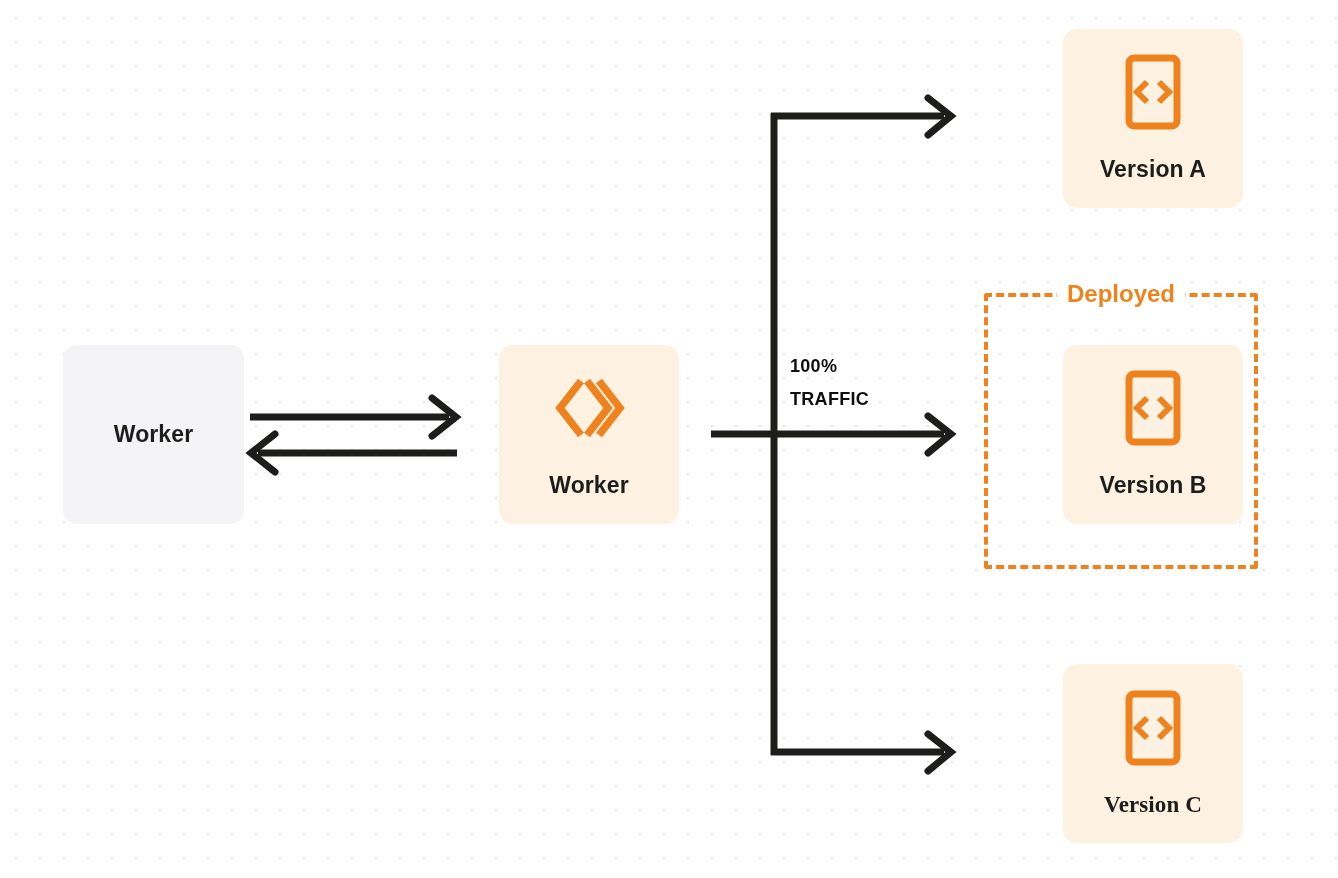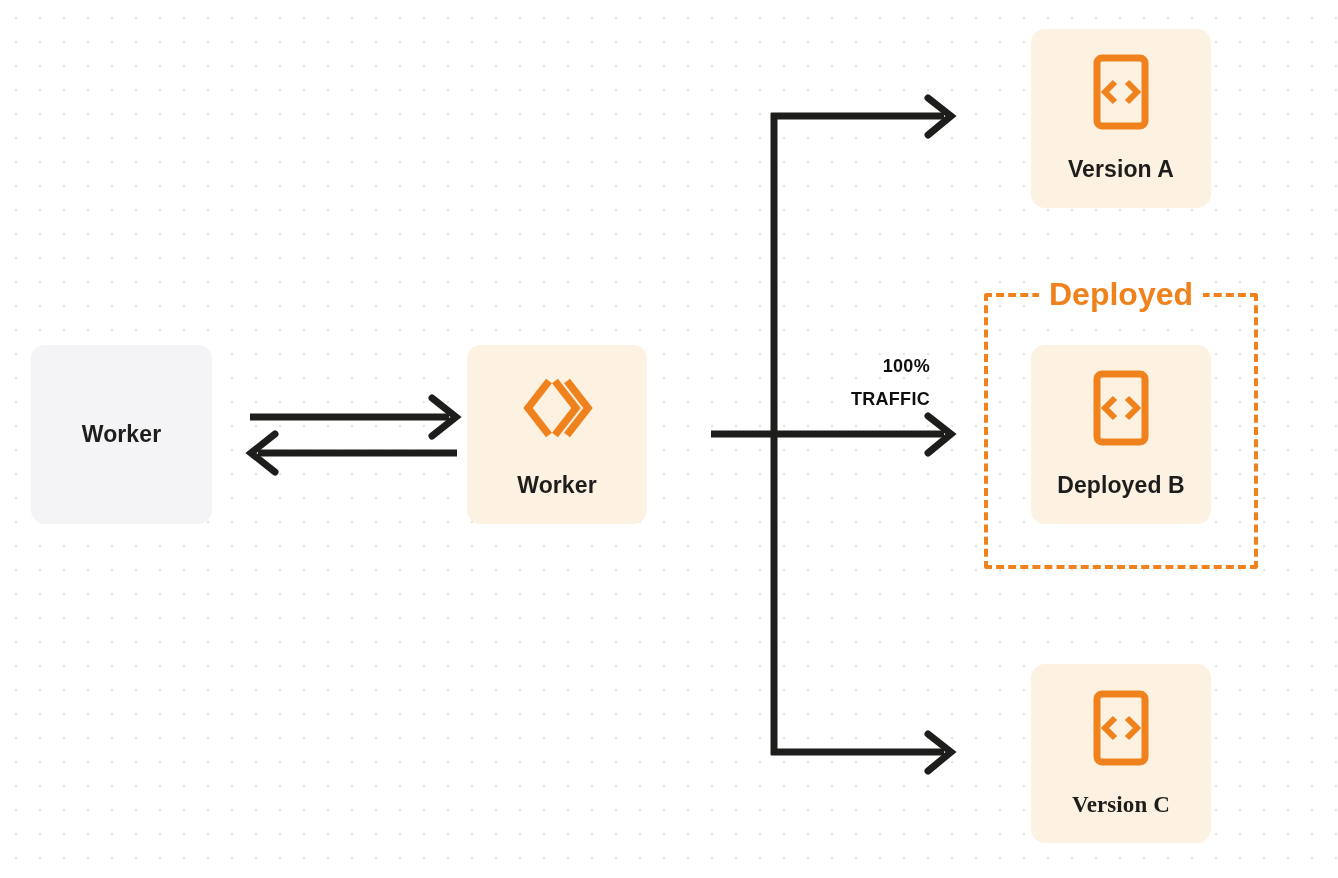--- a/index.html
+++ b/index.html
@@ -36,20 +36,21 @@
 
   
   .node {
     position: absolute;
     border-radius: 14px;
     display: flex;
     flex-direction: column;
     align-items: center;
     justify-content: center;
     box-sizing: border-box;
+    margin-left: 32px;
   }
 
   .node-label {
     font-size: 23px;
     font-weight: bold;
     color: #1d1d1b;
     letter-spacing: 0.1px;
     white-space: nowrap;
   }
 
@@ -95,34 +96,34 @@
     border-radius: 3px;
     box-sizing: border-box;
   }
   #deployed-label {
     position: absolute;
     left: 50%;
     top: -17px;
     transform: translateX(-50%);
     background-color: #ffffff;
     padding: 0 10px;
-    font-size: 32px;
+    font-size: 24px;
     font-weight: bold;
     color: #f0821e;
     white-space: nowrap;
     line-height: 28px;
   }
 
   
   #traffic-label {
     position: absolute;
     left: 790px;
     top: 350px;
     width: 140px;
-    text-align: right;
+    text-align: left;
     font-size: 18px;
     font-weight: bold;
     color: #0f0f0f;
     line-height: 33px;
     letter-spacing: 0.3px;
   }
   #traffic-label .traffic-line { display: block; }
 </style>
 </head>
 <body>
@@ -200,21 +201,21 @@
   </div>
 
   <div class="node version-node" id="version-b-node">
     <span>
       <svg width="60" height="76" viewBox="0 0 60 76" aria-hidden="true">
         <rect x="6" y="4" width="48" height="68" rx="5" ry="5" fill="none" stroke="#f0821e" stroke-width="7"></rect>
         <polyline points="24,28 14,38 24,48" fill="none" stroke="#f0821e" stroke-width="6" stroke-linecap="butt" stroke-linejoin="miter"></polyline>
         <polyline points="36,28 46,38 36,48" fill="none" stroke="#f0821e" stroke-width="6" stroke-linecap="butt" stroke-linejoin="miter"></polyline>
       </svg>
     </span>
-    <span class="node-label">Deployed B</span>
+    <span class="node-label">Version B</span>
   </div>
 
   <div class="node version-node" id="version-c-node">
     <span>
       <svg width="60" height="76" viewBox="0 0 60 76" aria-hidden="true">
         <rect x="6" y="4" width="48" height="68" rx="5" ry="5" fill="none" stroke="#f0821e" stroke-width="7"></rect>
         <polyline points="24,28 14,38 24,48" fill="none" stroke="#f0821e" stroke-width="6" stroke-linecap="butt" stroke-linejoin="miter"></polyline>
         <polyline points="36,28 46,38 36,48" fill="none" stroke="#f0821e" stroke-width="6" stroke-linecap="butt" stroke-linejoin="miter"></polyline>
       </svg>
     </span>

